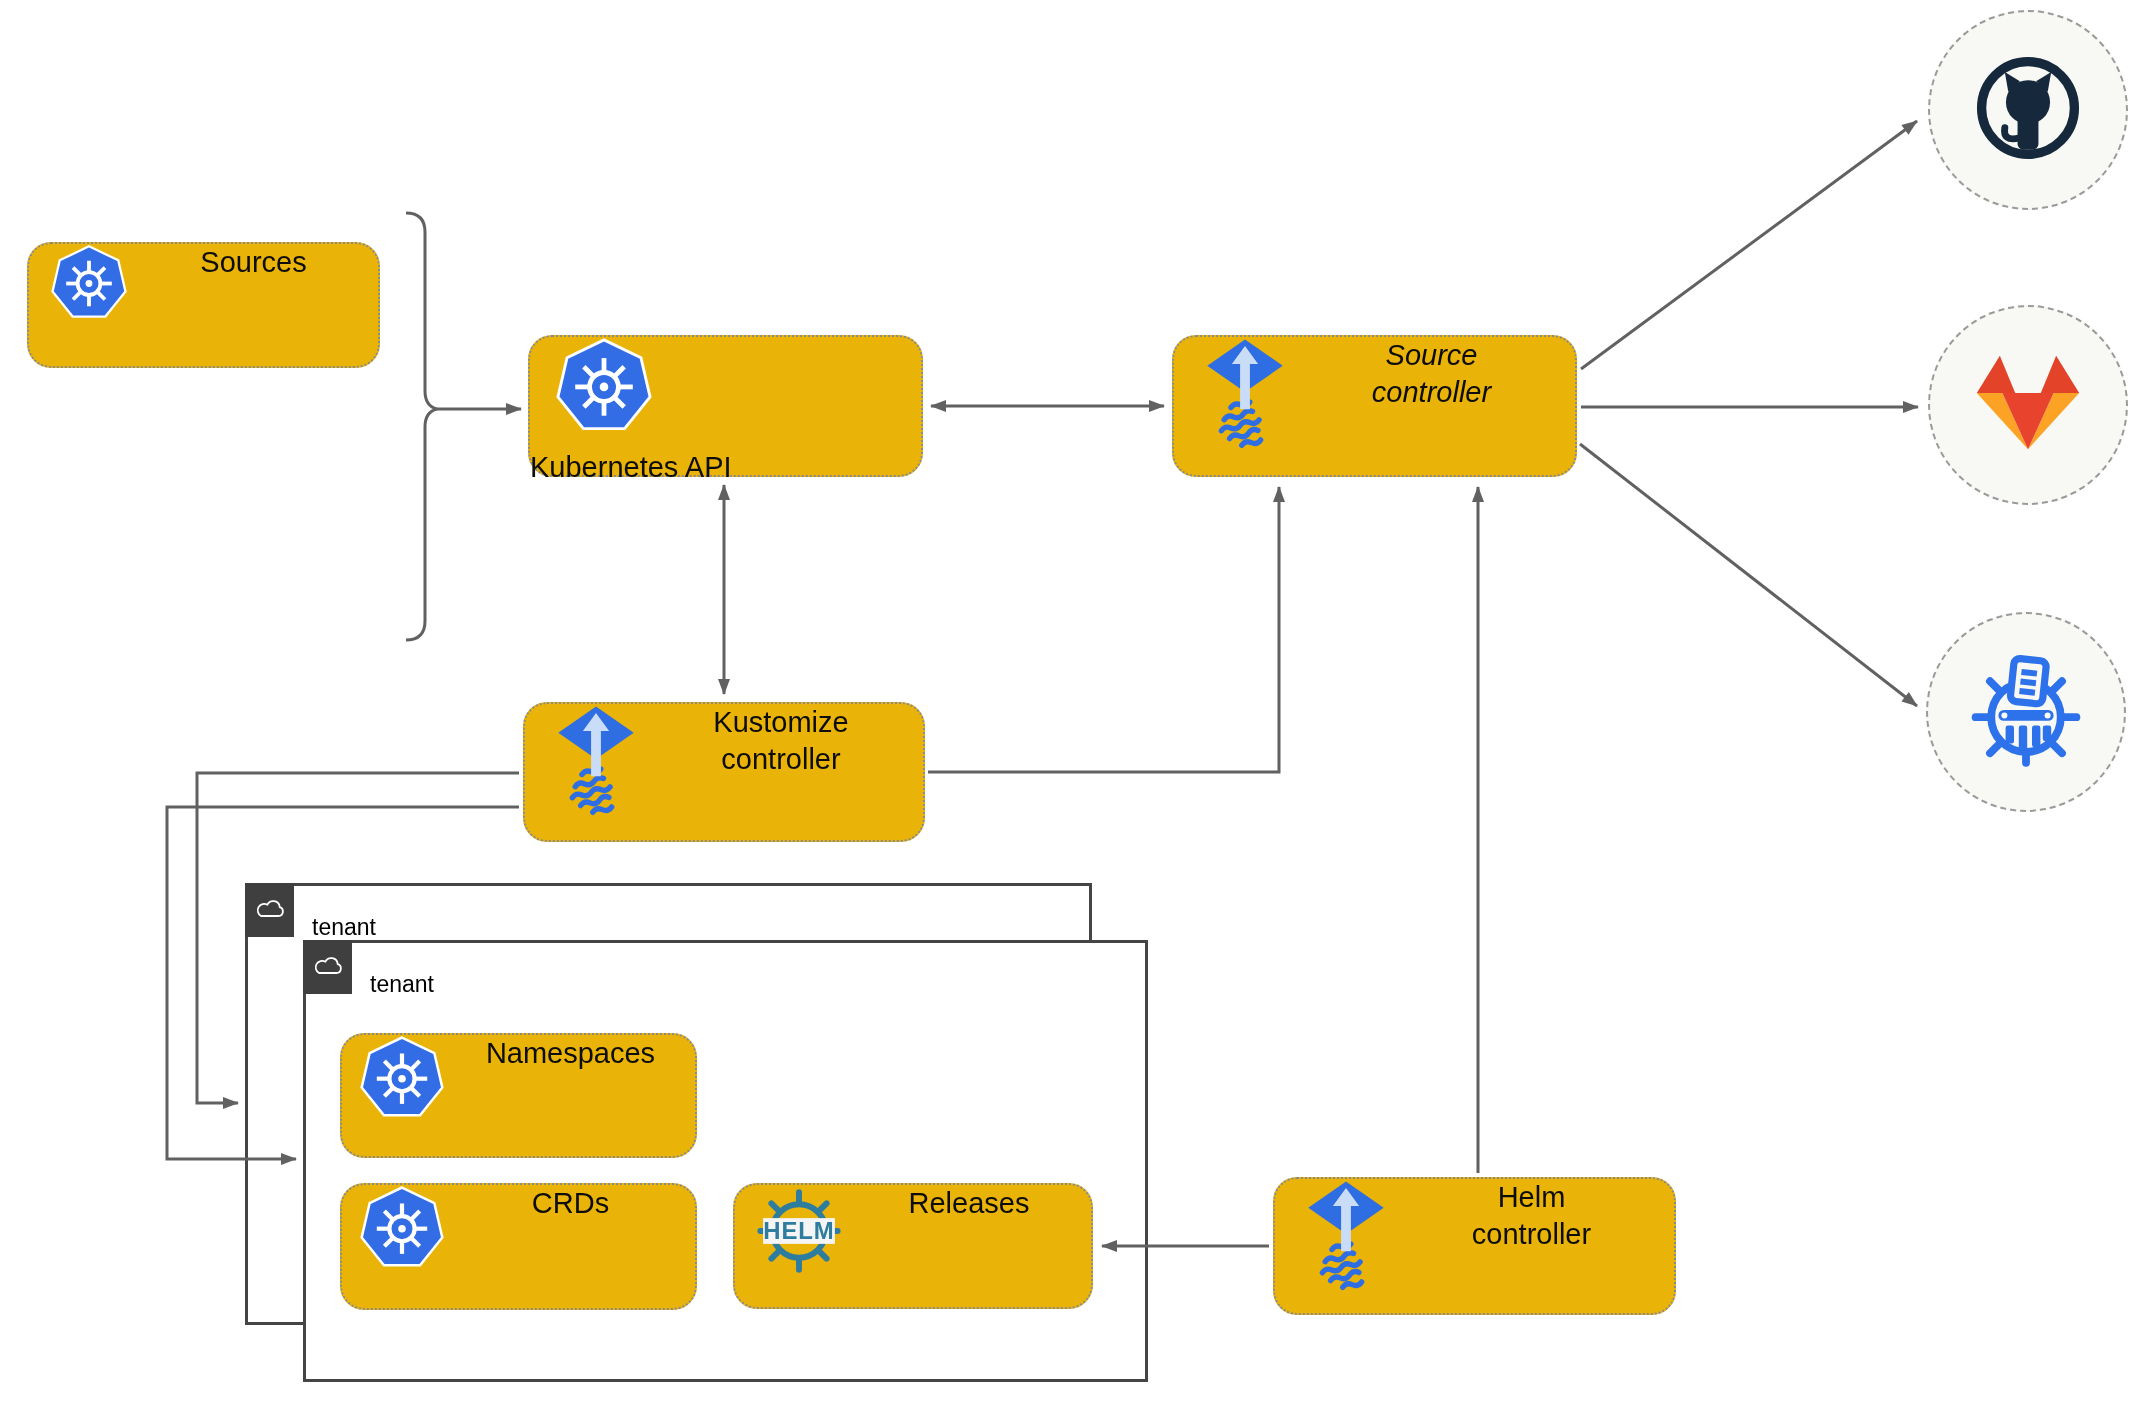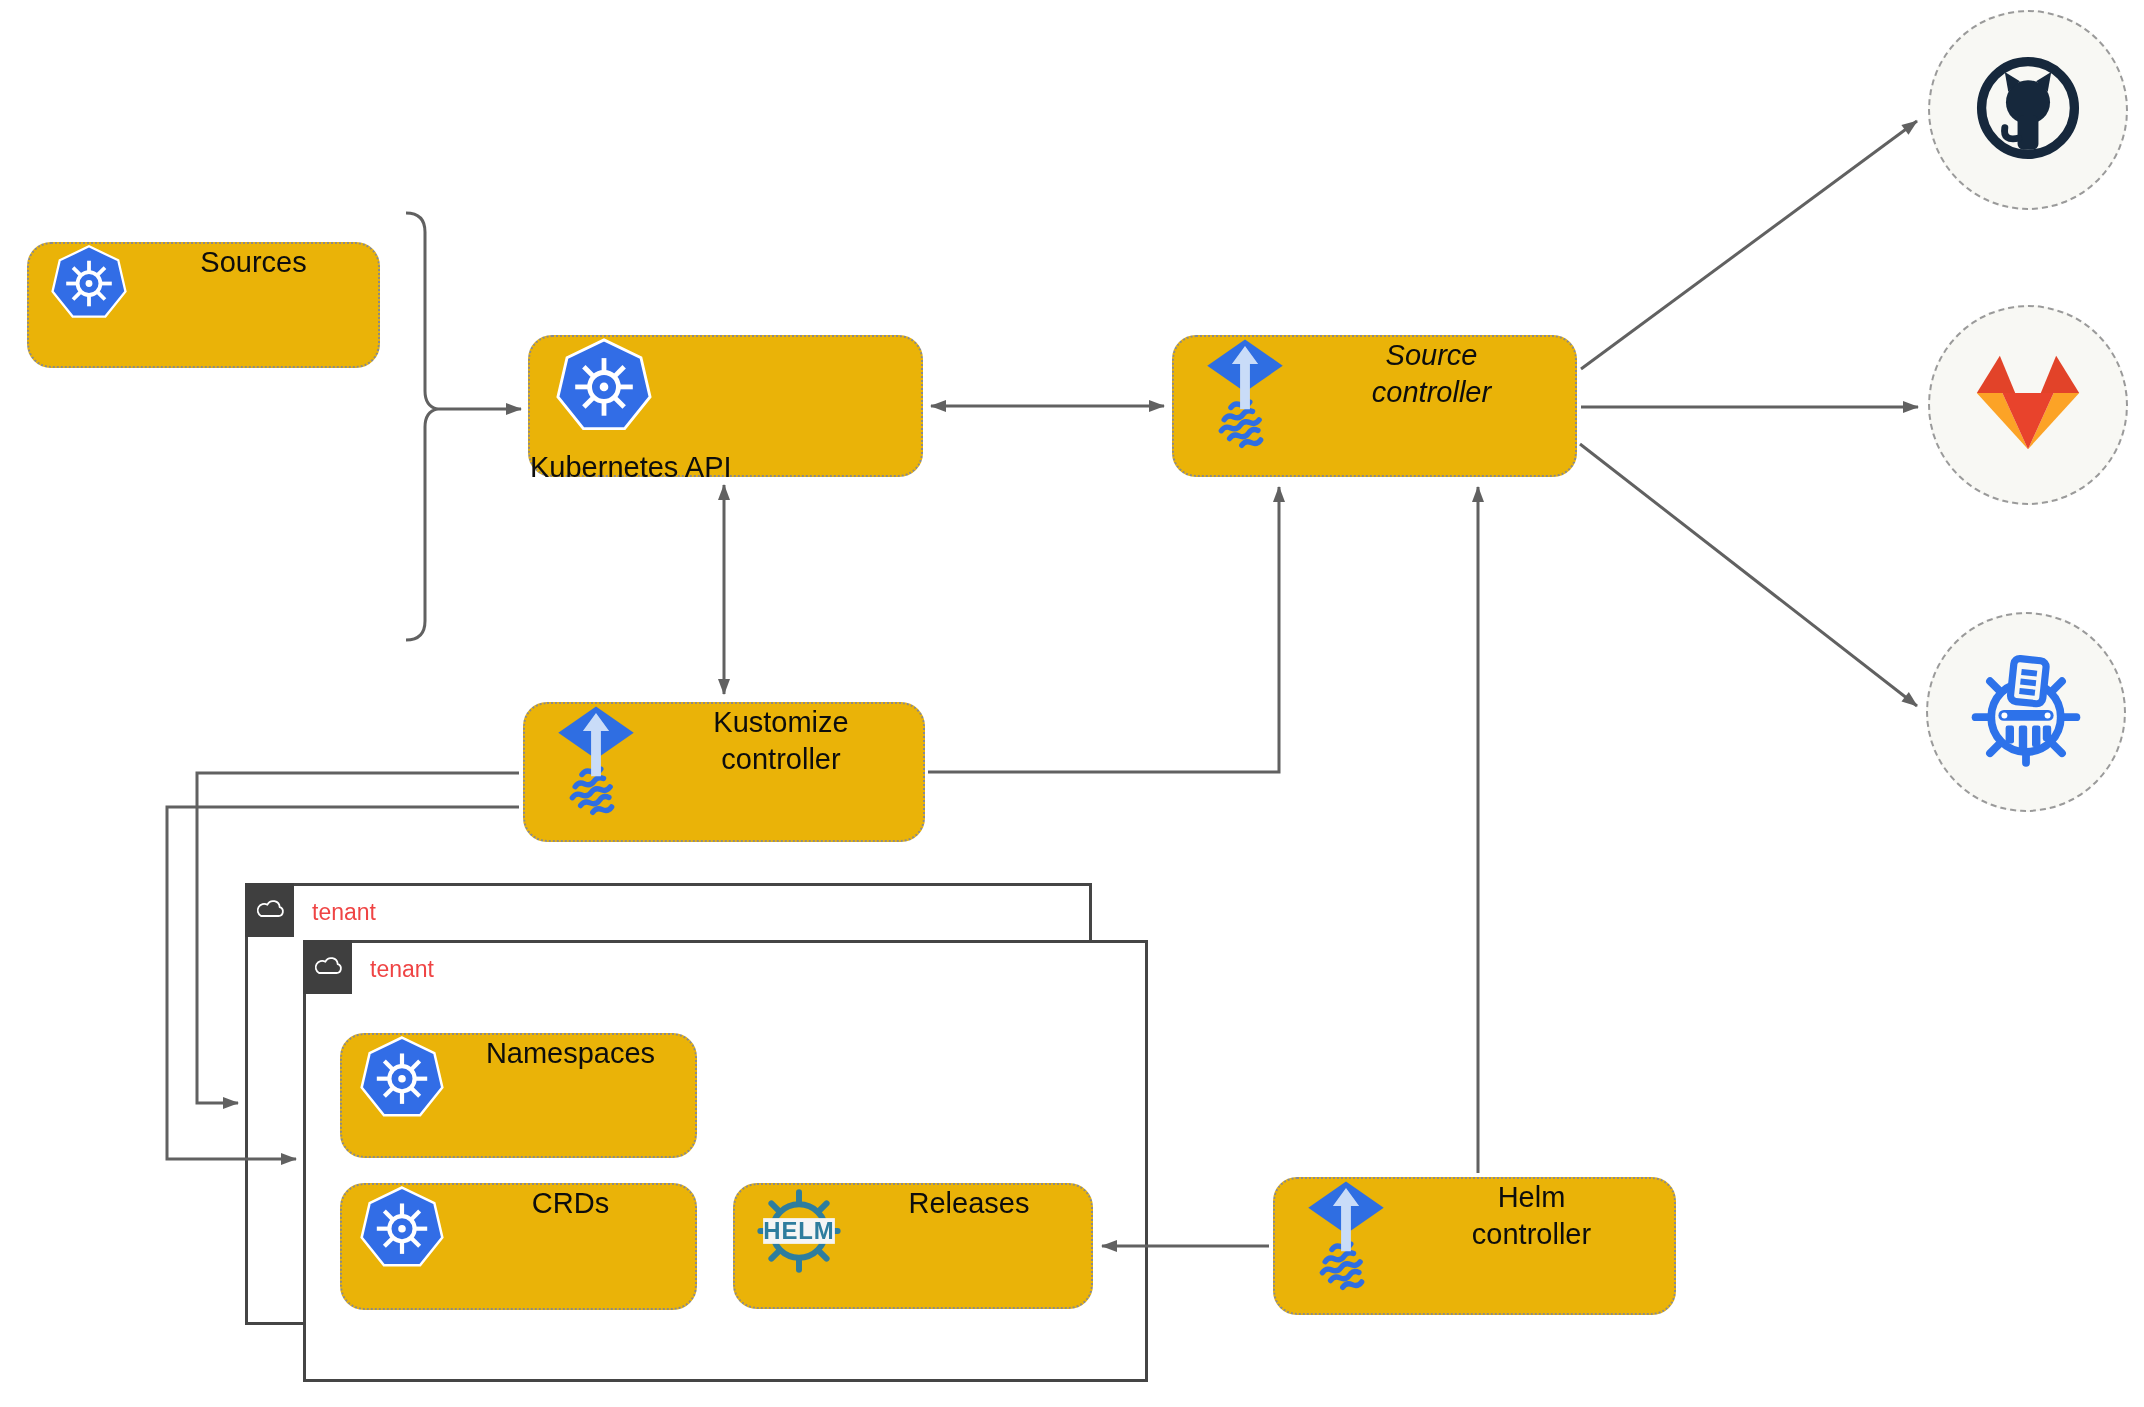--- a/index.html
+++ b/index.html
@@ -11,22 +11,22 @@
         border:2.5px dotted #8a8a8a;border-radius:24px;
         display:flex;align-items:flex-start;gap:12px;}
   .icon-wrap{flex:0 0 auto;margin-left:22px;display:flex;align-items:center;justify-content:center;}
   .node-label{flex:1 1 auto;text-align:center;font-size:29px;color:#0d0d0d;
               white-space:pre-line;line-height:1.28;padding-right:10px;}
 
   
   .tenant{position:absolute;box-sizing:border-box;background:#ffffff;border:3px solid #454545;}
   .tenant-tab{position:absolute;left:-3px;top:-3px;width:49px;height:54px;background:#3f3f3f;
               display:flex;align-items:center;justify-content:center;}
-  .tenant-name{position:absolute;left:64px;top:1px;height:50px;display:flex;align-items:center;
-               font-size:23px;color:#ef4444;}
+  .tenant-name{position:absolute;left:64px;top:16px;height:50px;display:flex;align-items:center;
+               font-size:23px;color:#000000;}
 
   
   .remote{position:absolute;width:200px;height:200px;border-radius:50%;
           background:#f8f8f4;border:2.5px dashed #9a9a9a;box-sizing:border-box;
           display:flex;align-items:center;justify-content:center;}
 
   
   #connectors{position:absolute;left:0;top:0;pointer-events:none;}
 </style>
 </head>

